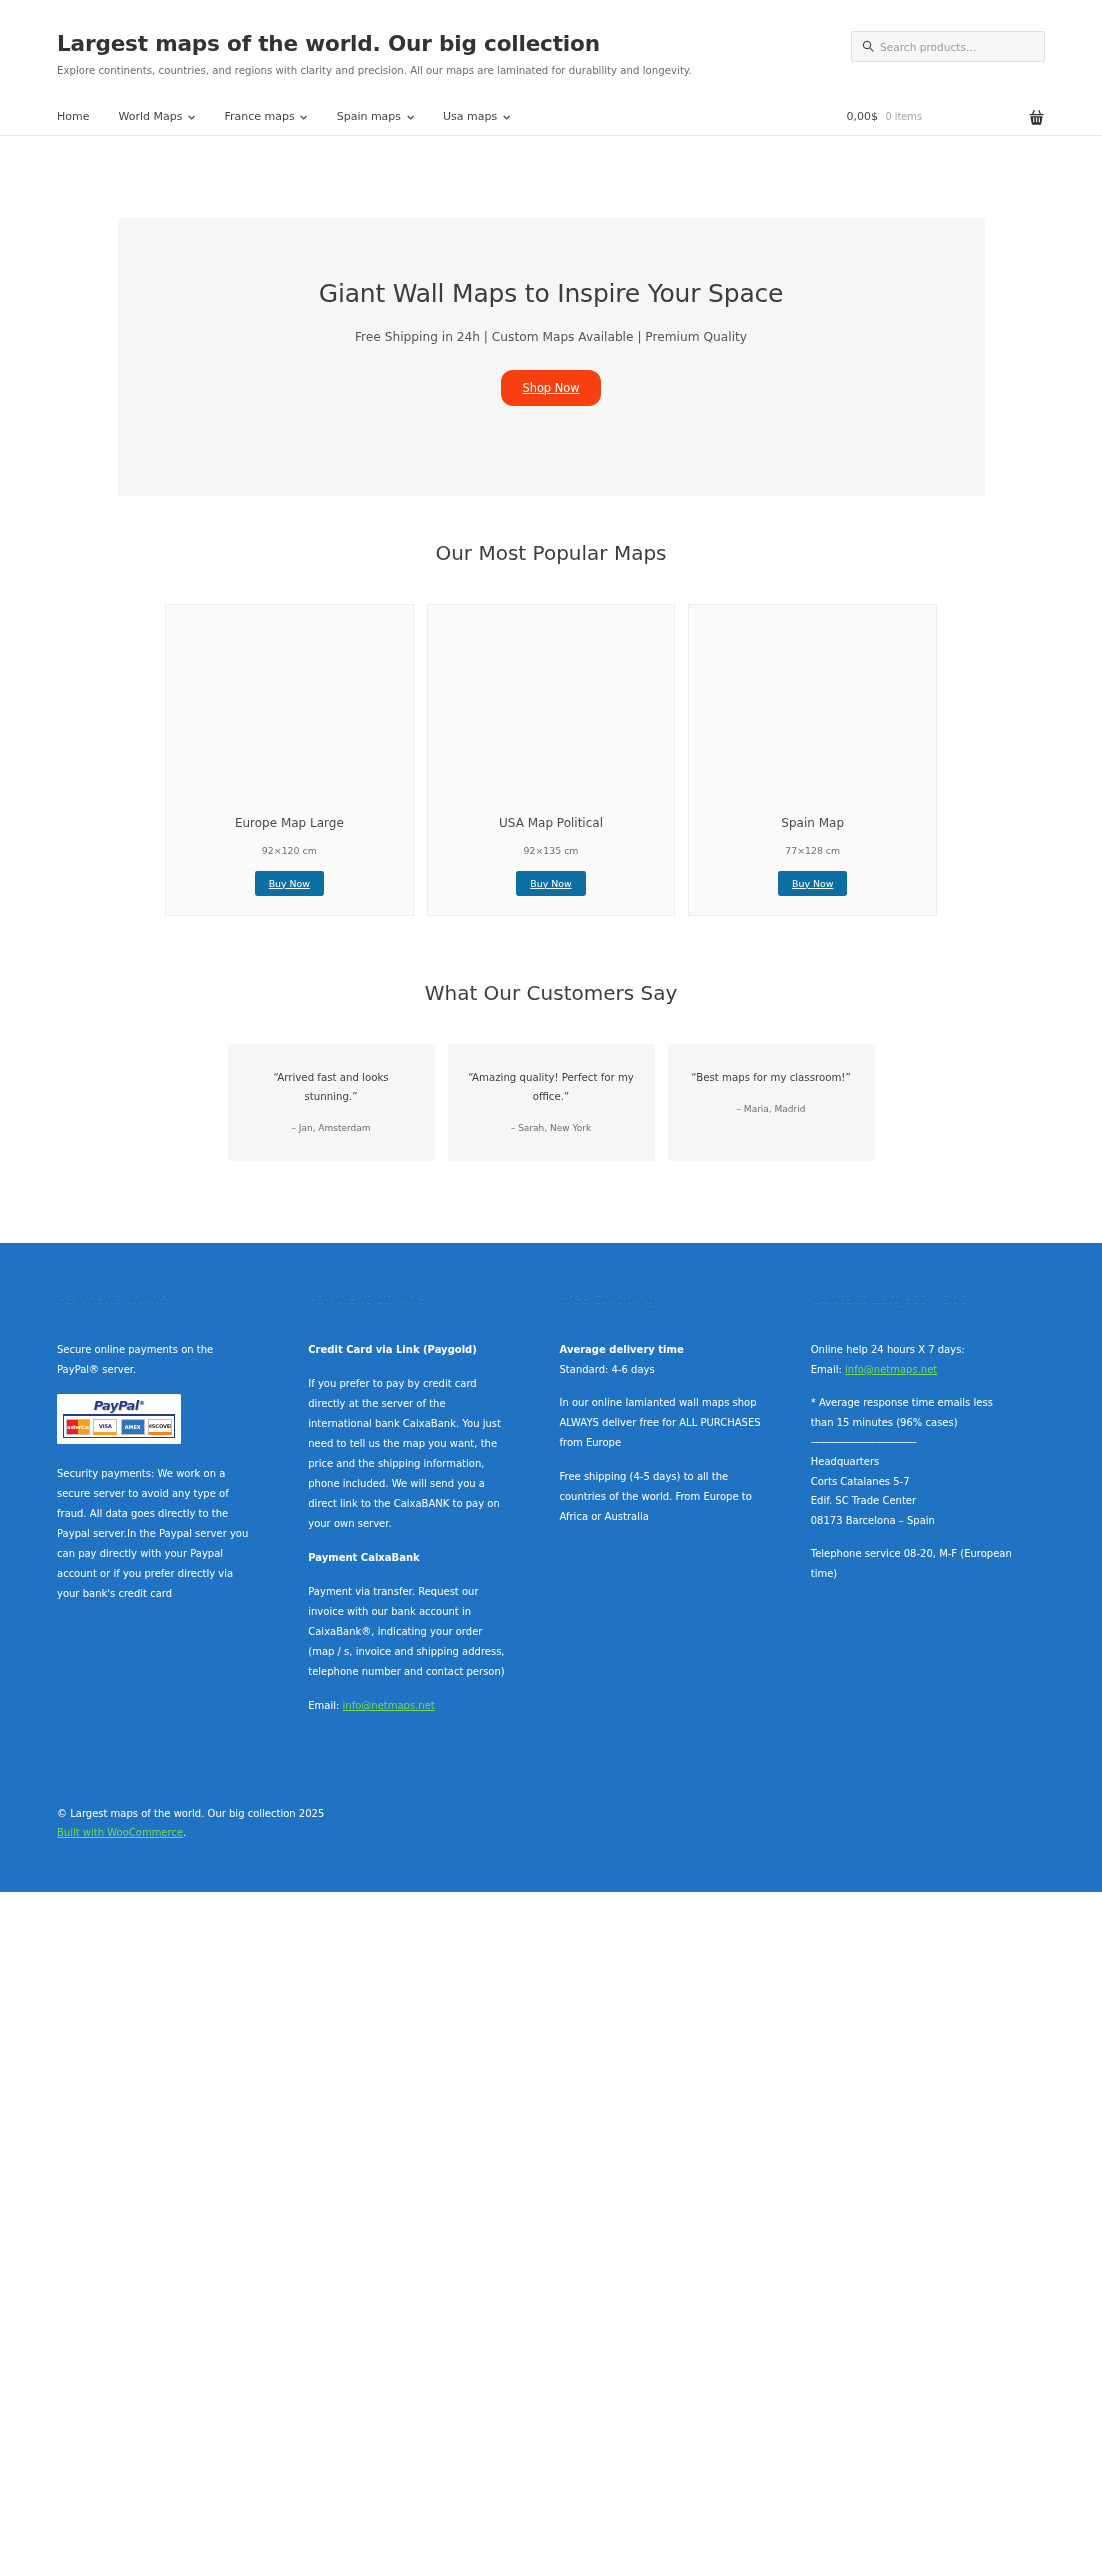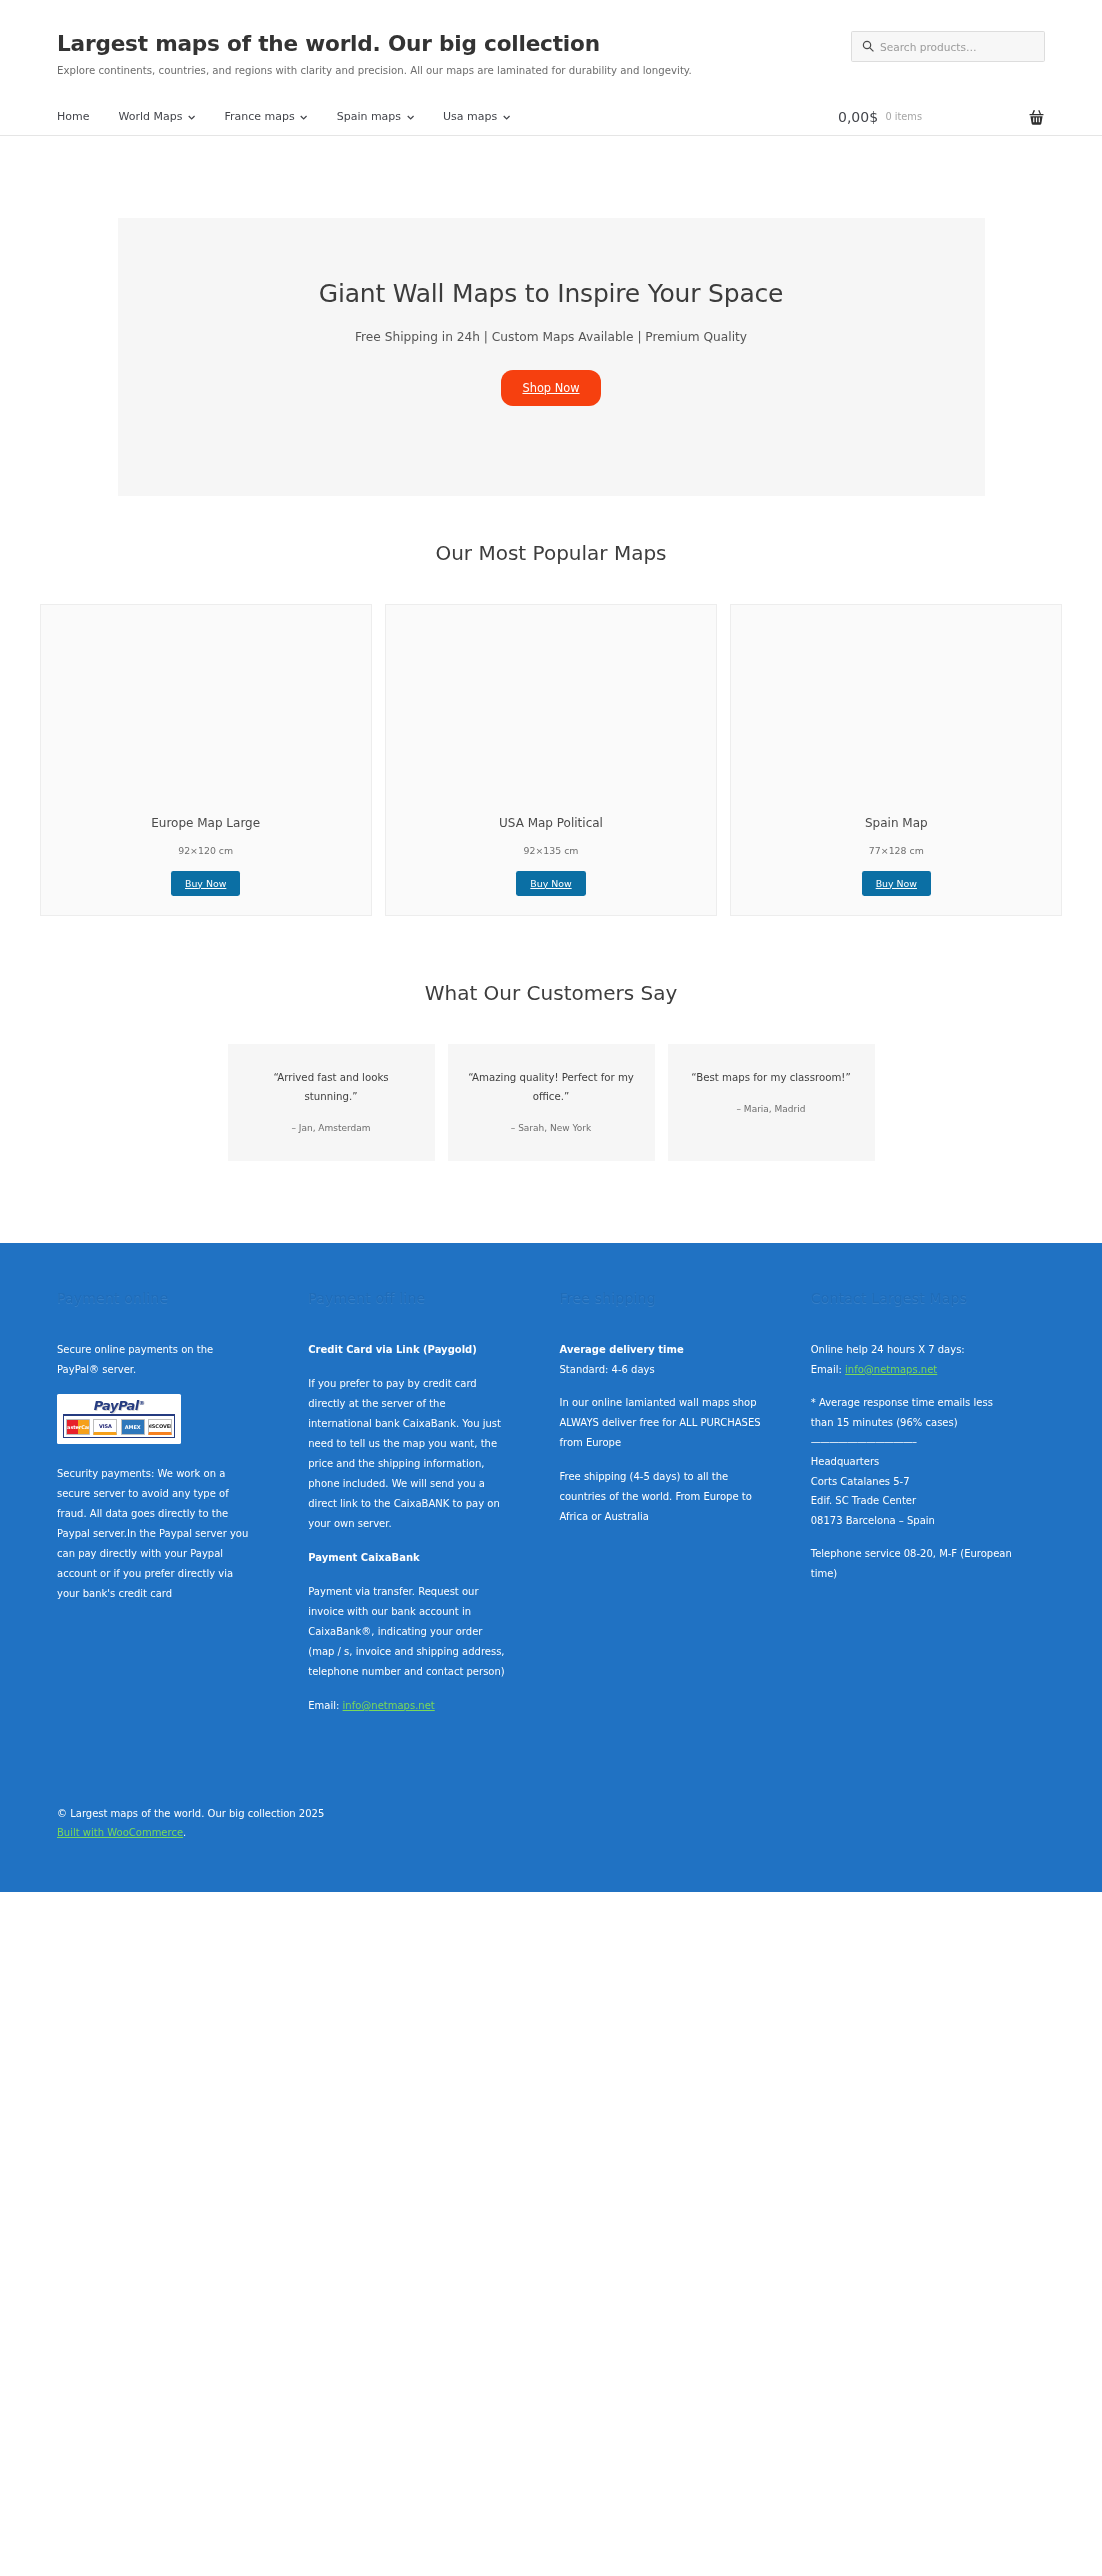--- a/index.html
+++ b/index.html
@@ -80,21 +80,21 @@
     font-size: 11px;
     color: #43454b;
     cursor: pointer;
     white-space: nowrap;
   }
   .nav-item:last-child { margin-right: 0; }
   .chev { display: inline-block; width: 7.3px; height: 4.9px; color: #43454b; }
 
   .cart-block { display: flex; align-items: center; gap: 0; }
   .cart-amount {
-    font-size: 14px;
+    font-size: 11px;
     color: #43454b;
     font-weight: 400;
     margin-right: 7.3px;
   }
   .cart-count { font-size: 9.8px; color: #a5a5a5; }
   .basket-icon { width: 17px; height: 16.3px; color: #2f2f2f; margin-left: 106px; }
 
   
   .hero {
     width: 867px;
@@ -132,21 +132,21 @@
   .section-title {
     text-align: center;
     font-size: 20px;
     font-weight: 400;
     color: #3d3d3d;
   }
 
   
   .products-sec { margin-top: 45px; }
   .products-grid {
-    width: 1023px;
+    width: 772px;
     margin: 39px auto 0;
     display: flex;
     gap: 13px;
   }
   .product-card {
     flex: 1;
     background: #fafafa;
     border: 0.8px solid #ededed;
     padding-bottom: 19.6px;
     text-align: center;

